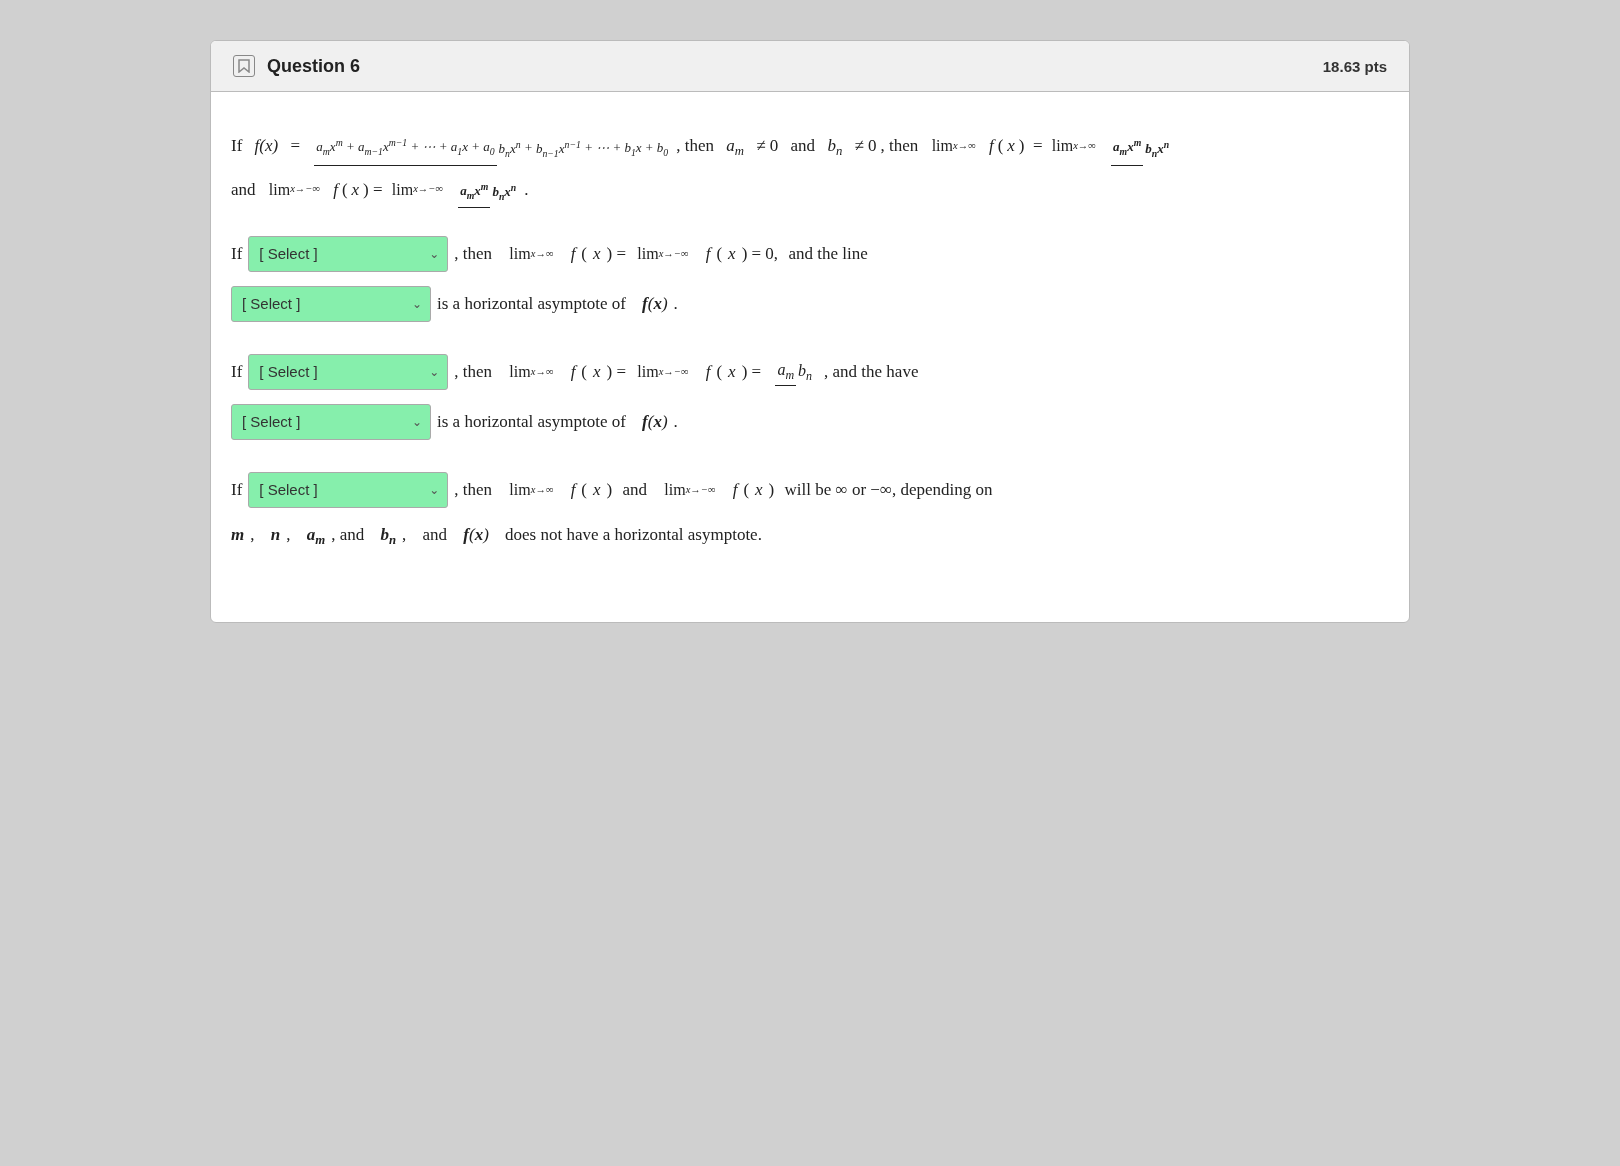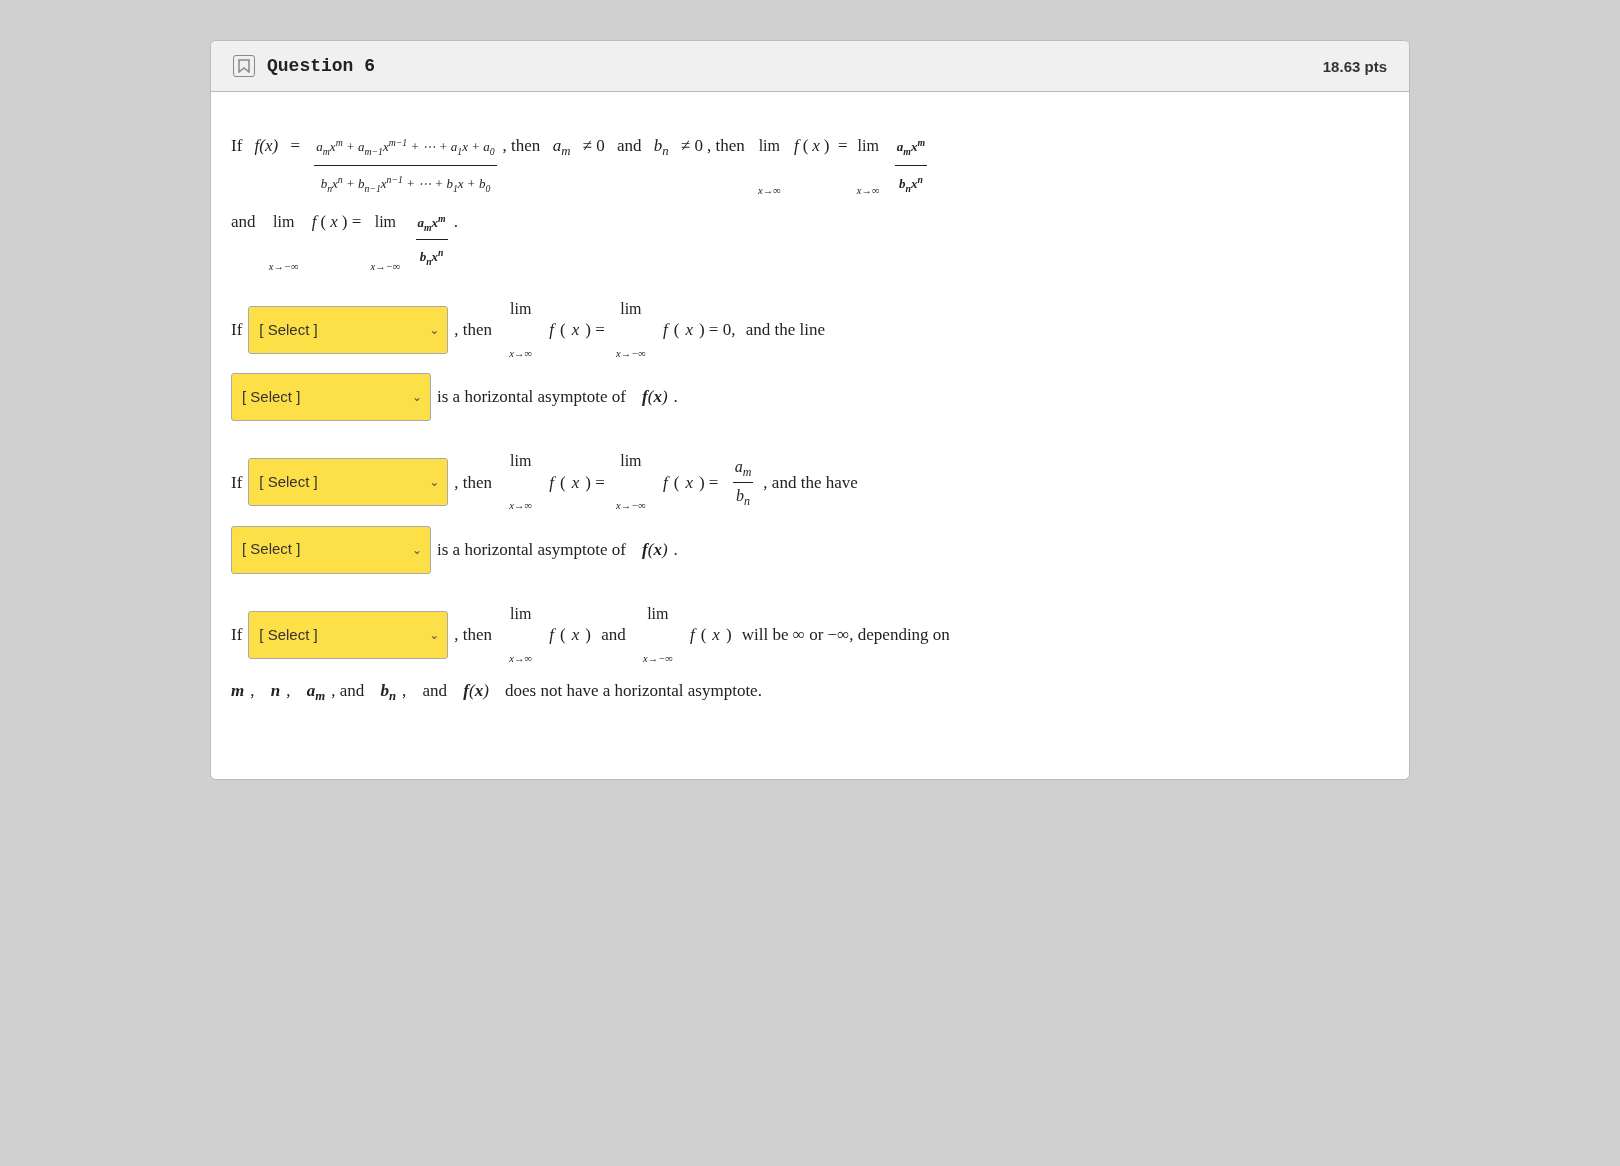--- a/index.html
+++ b/index.html
@@ -39,21 +39,21 @@
       border-radius: 3px;
       display: flex;
       align-items: center;
       justify-content: center;
     }
     .bookmark-icon svg {
       width: 12px;
       height: 14px;
     }
     .question-title {
-      font-family: Liberation Mono, monospace;
+      font-family: Liberation Sans, sans-serif;
       font-weight: bold;
       font-size: 18px;
       color: #222;
     }
     .question-points {
       font-family: Arial, sans-serif;
       font-size: 15px;
       font-weight: bold;
       color: #333;
     }
@@ -63,21 +63,21 @@
       color: #222;
       line-height: 1.5;
     }
     .math-block {
       margin-bottom: 28px;
       font-size: 17px;
       line-height: 2.2;
     }
     .fraction {
       display: inline-flex;
-      flex-direction: column;
+      flex-direction: row;
       align-items: center;
       vertical-align: middle;
       margin: 0 2px;
       font-style: italic;
     }
     .fraction .numer {
       border-bottom: 1.5px solid #222;
       padding: 0 2px 1px 2px;
       text-align: center;
       font-size: 13px;
@@ -99,24 +99,24 @@
     }
     .select-box {
       display: inline-flex;
       align-items: center;
       border: 1.5px solid #aaa;
       border-radius: 3px;
       padding: 4px 8px 4px 10px;
       font-family: Arial, sans-serif;
       font-size: 15px;
       color: #333;
-      background: #fde047;
+      background: #86efac;
       cursor: pointer;
       min-width: 200px;
-      height: 48px;
+      height: 36px;
       gap: 6px;
     }
     .select-box .select-label {
       flex: 1;
     }
     .select-box .chevron {
       font-size: 12px;
       color: #555;
     }
     .section-gap {
@@ -129,27 +129,26 @@
     .eq-line {
       display: flex;
       align-items: center;
       flex-wrap: wrap;
       gap: 4px;
       margin-bottom: 8px;
       font-size: 17px;
     }
     .limit-wrap {
       display: inline-flex;
-      flex-direction: column;
+      flex-direction: row;
       align-items: center;
       vertical-align: middle;
       font-style: italic;
       line-height: 1;
       margin: 0 1px;
-      gap: 32px;
     }
     .limit-wrap .lim-word {
       font-size: 16px;
       font-weight: normal;
       font-style: normal;
     }
     .limit-wrap .lim-arrow {
       font-size: 10.5px;
       white-space: nowrap;
     }

